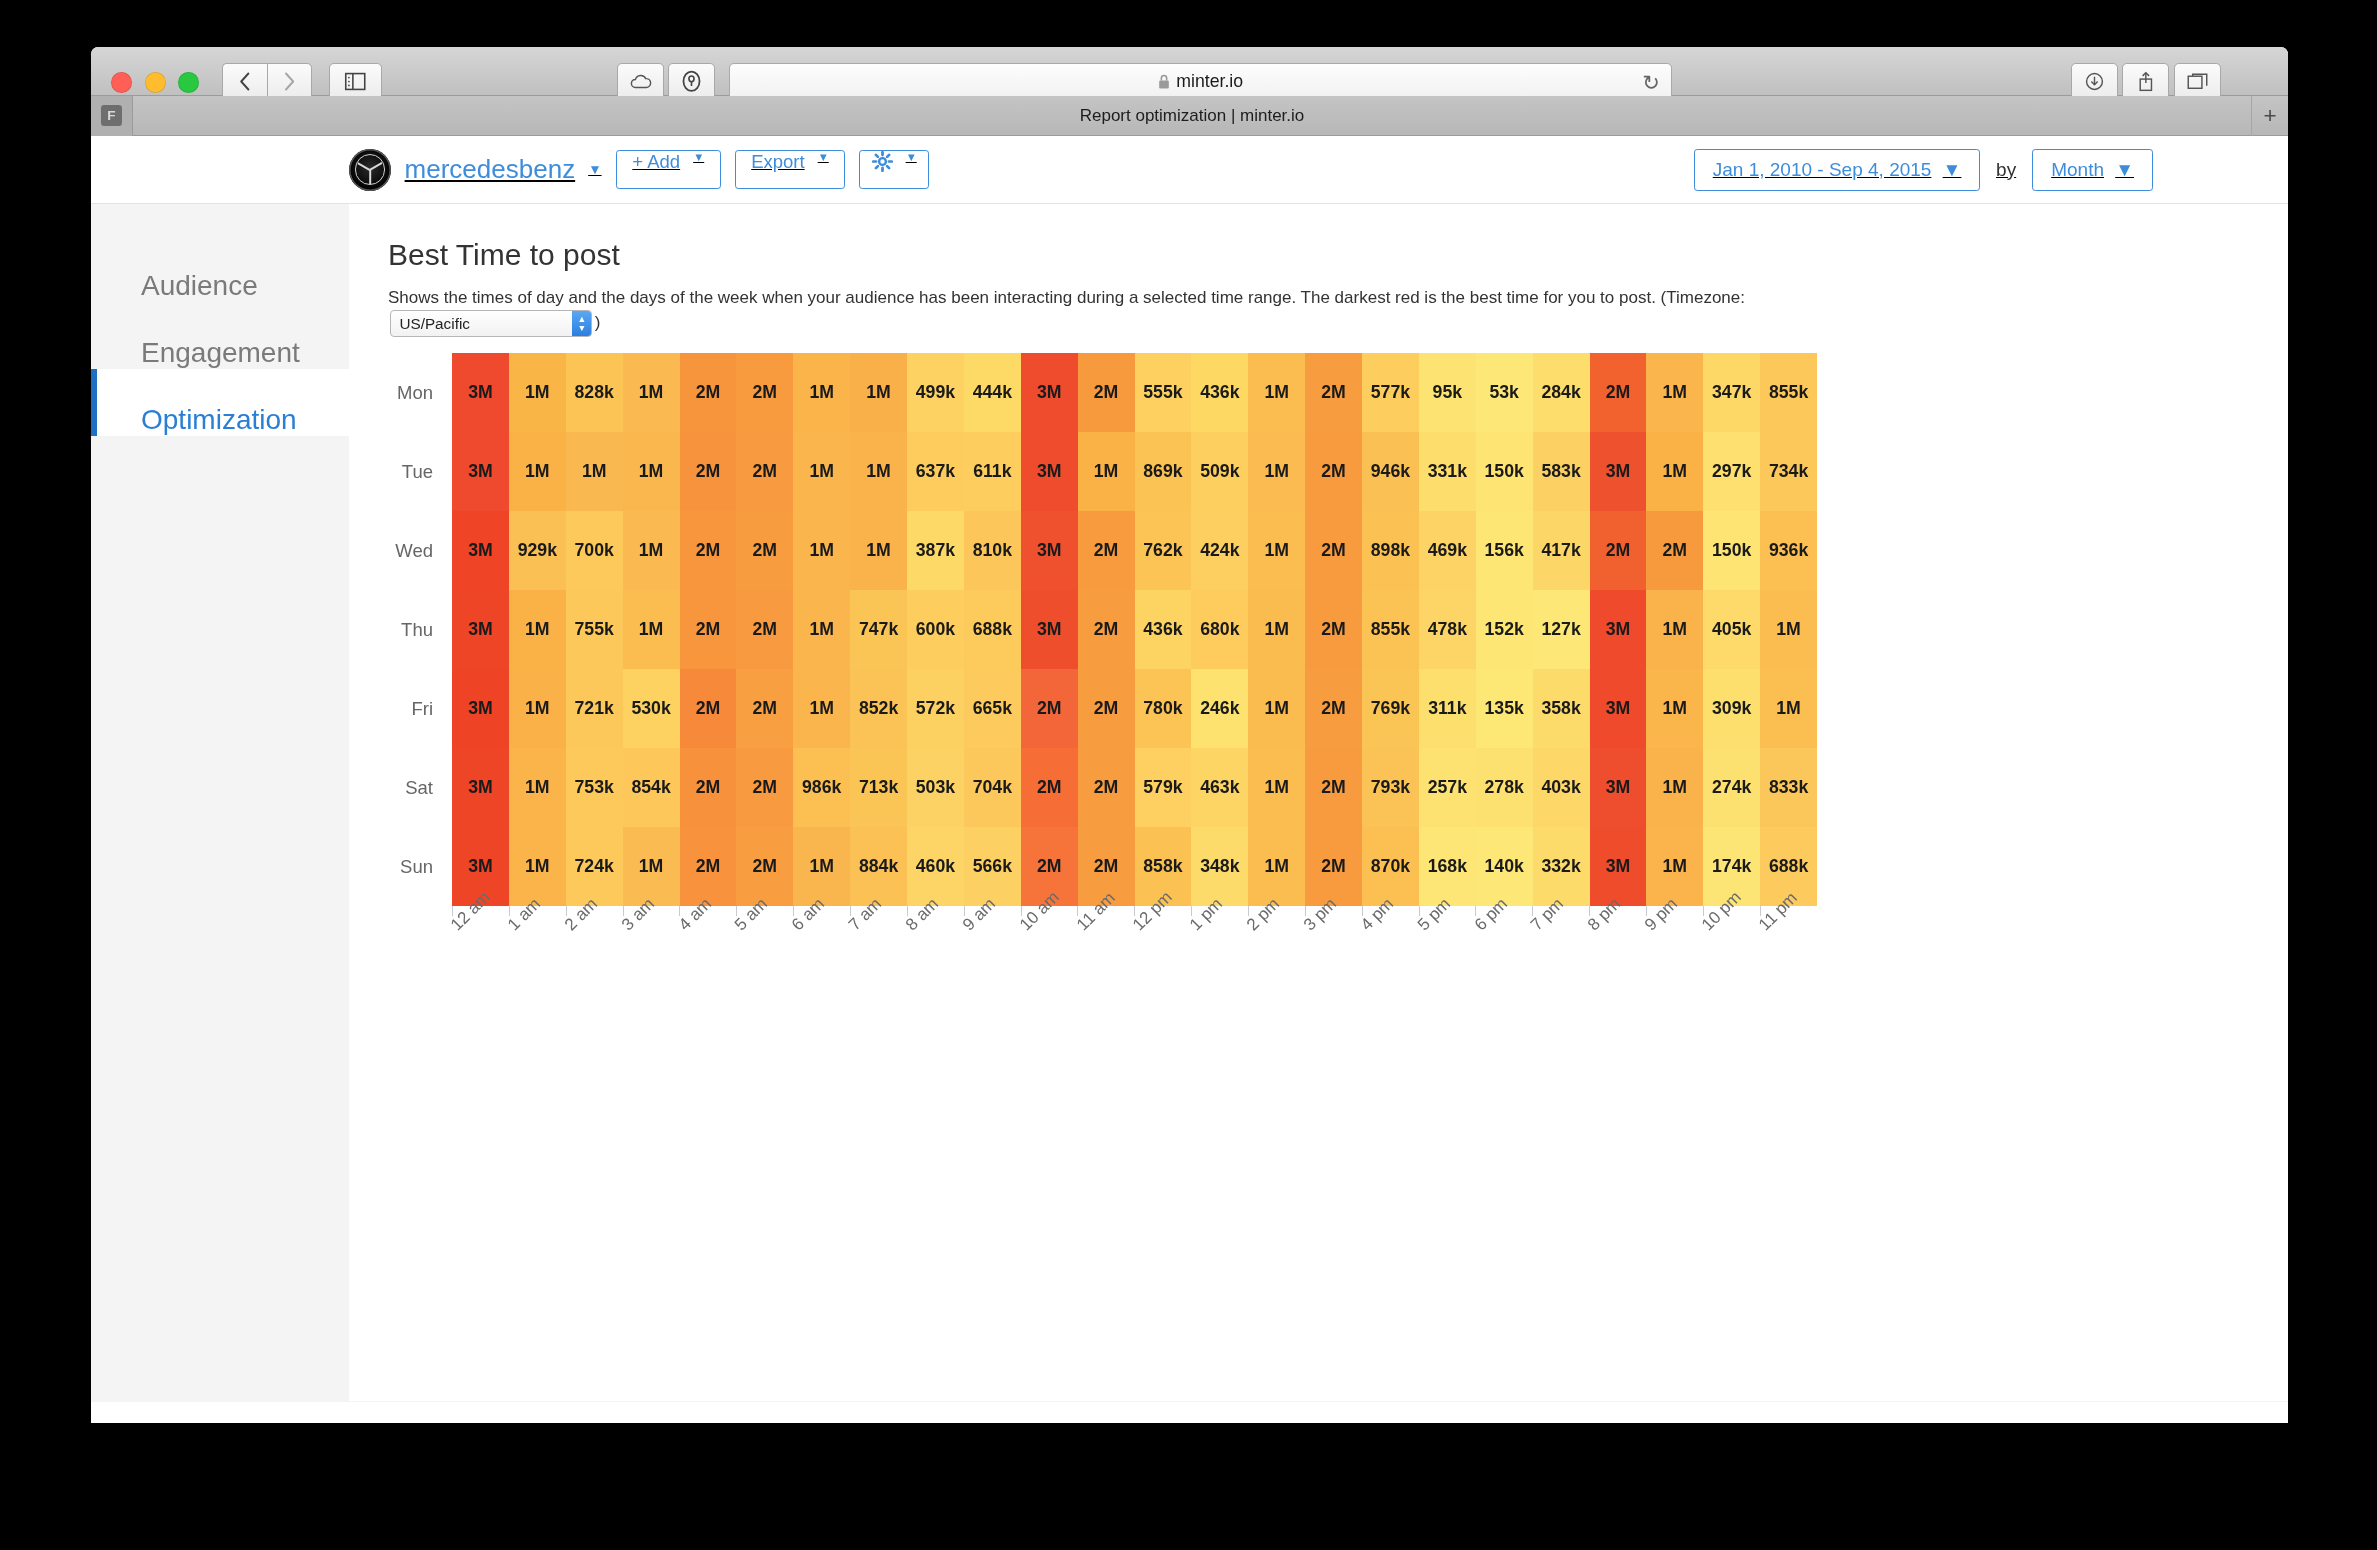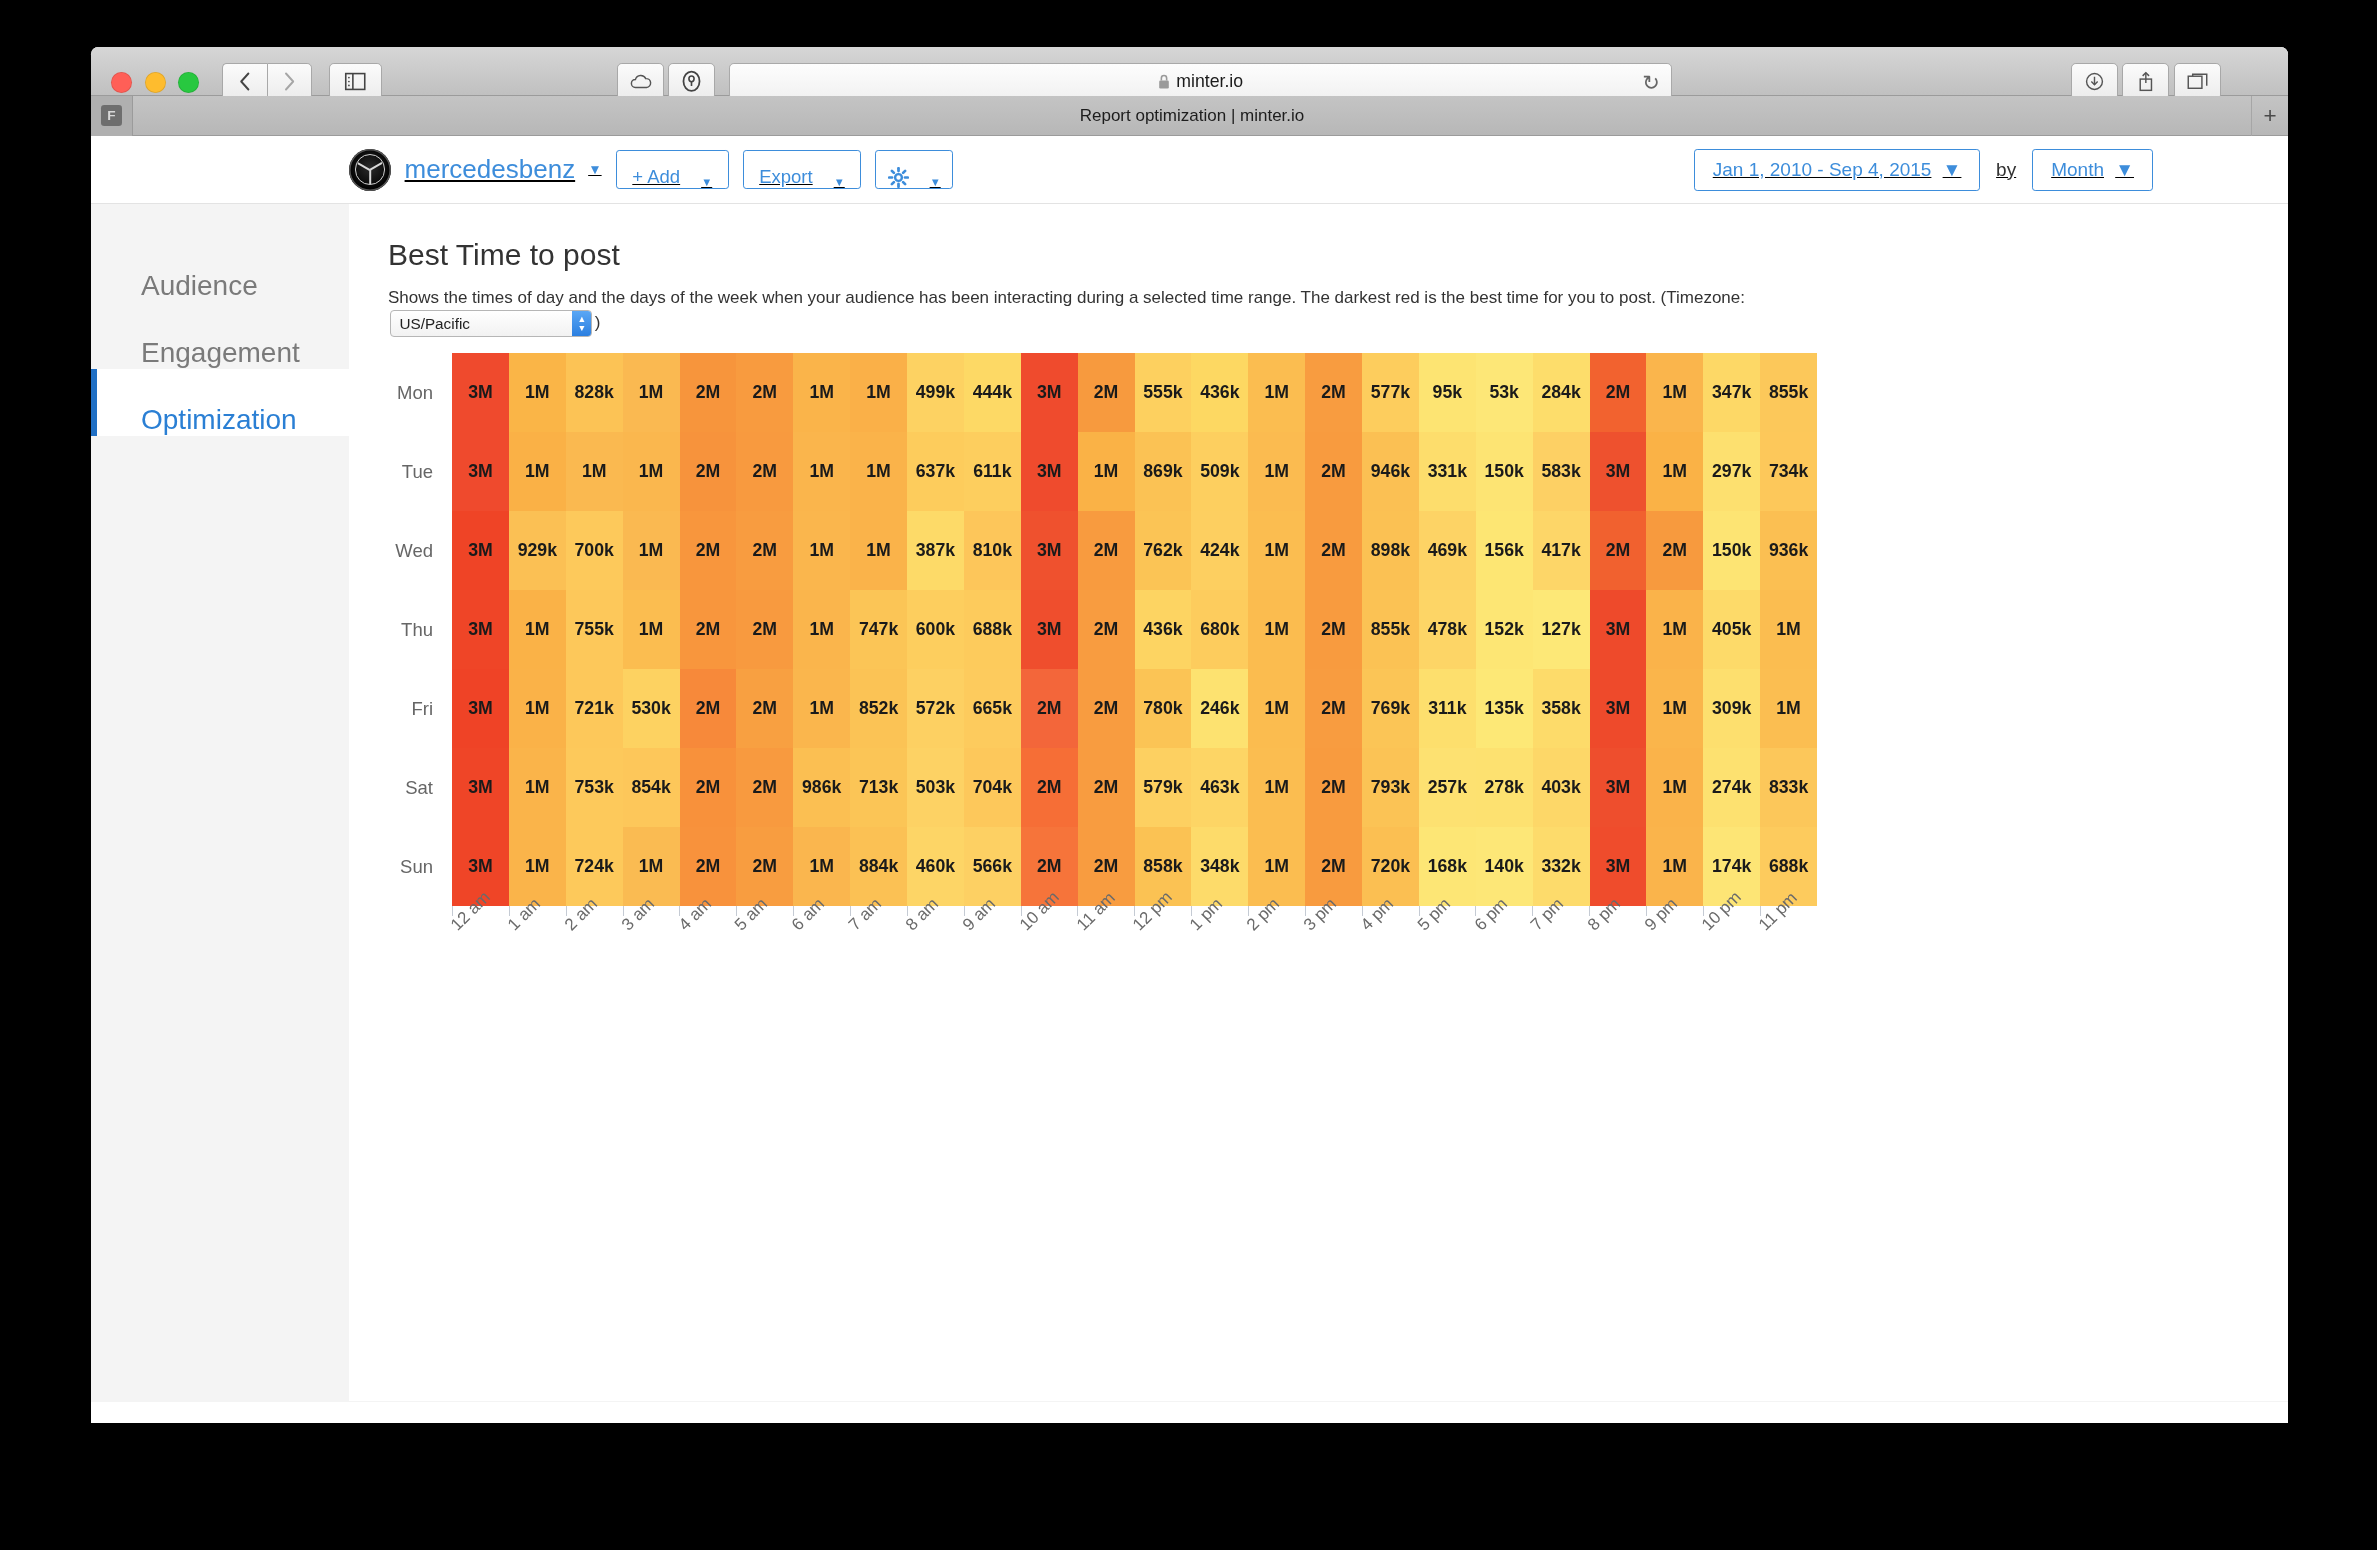--- a/index.html
+++ b/index.html
@@ -145,22 +145,22 @@
     margin-left: 13.6px;
     font-size: 26px; color: #3d8ddb; font-weight: 400;
   }
   #brand-caret { margin-left: 13px; color: #3d8ddb; font-size: 13.6px; }
 
   .hbtn {
     margin-left: 14.4px; height: 39px;
     border: 0.8px solid #3d8ddb; border-radius: 3.2px;
     background: #fff; color: #3d8ddb;
     font-size: 18.5px;
-    display: flex; align-items: flex-end; justify-content: center;
-    gap: 21px; padding: 0 15.3px;
+    display: flex; align-items: flex-start; justify-content: center;
+    gap: 13px; padding: 0 15.3px;
     font-family: "Liberation Sans", sans-serif;
   }
   .hbtn .caret { font-size: 11.2px; }
   #gear-btn { padding: 0 11.2px; }
 
   #range-block {
     margin-left: auto; margin-right: 135px;
     display: flex; align-items: center;
   }
   #date-range-btn {
@@ -607,21 +607,21 @@
               <div class="hm-cell" style="background: rgb(250, 182, 78);">1M</div>
               <div class="hm-cell" style="background: rgb(251, 193, 84);">884k</div>
               <div class="hm-cell" style="background: rgb(253, 213, 102);">460k</div>
               <div class="hm-cell" style="background: rgb(253, 208, 99);">566k</div>
               <div class="hm-cell" style="background: rgb(246, 116, 58);">2M</div>
               <div class="hm-cell" style="background: rgb(248, 156, 64);">2M</div>
               <div class="hm-cell" style="background: rgb(251, 194, 83);">858k</div>
               <div class="hm-cell" style="background: rgb(253, 219, 106);">348k</div>
               <div class="hm-cell" style="background: rgb(251, 189, 80);">1M</div>
               <div class="hm-cell" style="background: rgb(248, 155, 63);">2M</div>
-              <div class="hm-cell" style="background: rgb(251, 191, 82);">720k</div>
+              <div class="hm-cell" style="background: rgb(251, 191, 82);">870k</div>
               <div class="hm-cell" style="background: rgb(253, 230, 117);">168k</div>
               <div class="hm-cell" style="background: rgb(253, 231, 119);">140k</div>
               <div class="hm-cell" style="background: rgb(253, 219, 107);">332k</div>
               <div class="hm-cell" style="background: rgb(239, 76, 44);">3M</div>
               <div class="hm-cell" style="background: rgb(250, 180, 75);">1M</div>
               <div class="hm-cell" style="background: rgb(253, 229, 117);">174k</div>
               <div class="hm-cell" style="background: rgb(253, 203, 93);">688k</div>
             </div>
           <div id="hm-axis">
               <div class="hm-tick" style="left: 0px;"></div>

